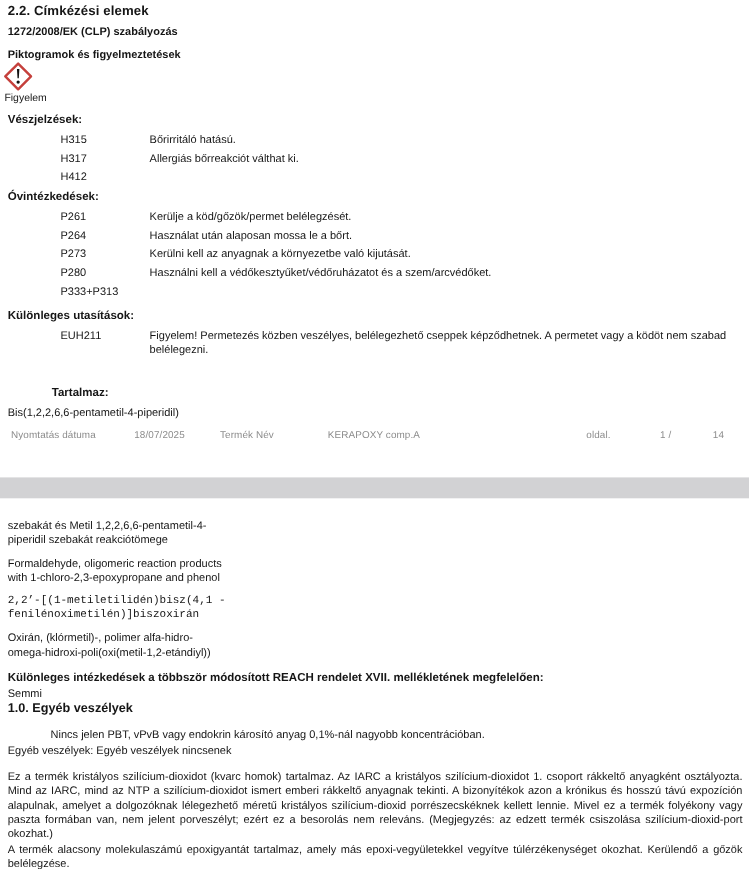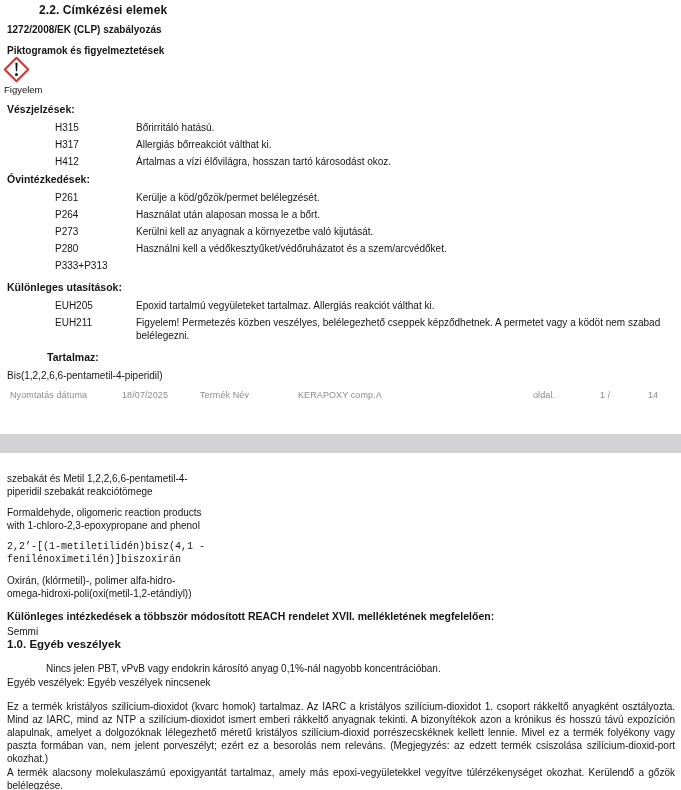--- a/index.html
+++ b/index.html
@@ -19,21 +19,21 @@
   .stmt-text{flex:1;max-width:548px;}
   .signal{font-size:9.5px;}
   .footer-txt{font-size:9px;color:#8c8c8c;letter-spacing:.1px;}
   .divider-bar{left:0;top:434px;width:681px;height:19px;background:#d2d2d4;}
   .substance{left:7px;font-size:10px;line-height:12.5px;white-space:pre-line;}
   .para{left:7px;width:668px;font-size:10px;line-height:13px;text-align:justify;}
 </style>
 </head>
 <body>
 
-<div class="abs title1" style="left:7px;top:3px;margin-left:32px;">2.2. Címkézési elemek</div>
+<div class="abs title1" style="left:7px;top:3px;">2.2. Címkézési elemek</div>
 <div class="abs sub-bold" style="left:7px;top:24px;">1272/2008/EK (CLP) szabályozás</div>
 <div class="abs sub-bold" style="left:7px;top:45px;">Piktogramok és figyelmeztetések</div>
 
 <div class="abs" style="left:3px;top:56px;width:27px;height:27px;">
   <svg width="27" height="27" viewBox="0 0 27 27">
     <path d="M13.5 1.8 L25.2 13.5 L13.5 25.2 L1.8 13.5 Z" fill="#ffffff" stroke="#c5403c" stroke-width="2.2" stroke-linejoin="round"></path>
     <path d="M12.4 6.8 L14.6 6.8 L14.1 15.2 L12.9 15.2 Z" fill="#111111"></path>
     <circle cx="13.5" cy="18.6" r="1.5" fill="#111111"></circle>
   </svg>
 </div>
@@ -44,21 +44,20 @@
   <div class="stmt-row">
     <span class="stmt-code">H315</span>
     <span class="stmt-text">Bőrirritáló hatású.</span>
   </div>
   <div class="stmt-row">
     <span class="stmt-code">H317</span>
     <span class="stmt-text">Allergiás bőrreakciót válthat ki.</span>
   </div>
   <div class="stmt-row">
     <span class="stmt-code">H412</span>
-    <span class="stmt-text">Ártalmas a vízi élővilágra, hosszan tartó károsodást okoz.</span>
   </div>
 </div>
 
 <div class="abs sec-head" style="left:7px;top:173px;">Óvintézkedések:</div>
 <div class="abs stmt-list" style="top:191px;">
   <div class="stmt-row">
     <span class="stmt-code">P261</span>
     <span class="stmt-text">Kerülje a köd/gőzök/permet belélegzését.</span>
   </div>
   <div class="stmt-row">
@@ -73,24 +72,20 @@
     <span class="stmt-code">P280</span>
     <span class="stmt-text">Használni kell a védőkesztyűket/védőruházatot és a szem/arcvédőket.</span>
   </div>
   <div class="stmt-row">
     <span class="stmt-code">P333+P313</span>
   </div>
 </div>
 
 <div class="abs sec-head" style="left:7px;top:281px;">Különleges utasítások:</div>
 <div class="abs stmt-list" style="top:299px;">
-  <div class="stmt-row">
-    <span class="stmt-code">EUH205</span>
-    <span class="stmt-text">Epoxid tartalmú vegyületeket tartalmaz. Allergiás reakciót válthat ki.</span>
-  </div>
   <div class="stmt-row">
     <span class="stmt-code">EUH211</span>
     <span class="stmt-text">Figyelem! Permetezés közben veszélyes, belélegezhető cseppek képződhetnek. A permetet vagy a ködöt nem szabad belélegezni.</span>
   </div>
 </div>
 
 <div class="abs sec-head" style="left:7px;top:351px;margin-left:40px;">Tartalmaz:</div>
 <div class="abs body-txt" style="left:7px;top:369px;">Bis(1,2,2,6,6-pentametil-4-piperidil)</div>
 
 <div class="abs footer-txt" style="left:10px;top:390px;">Nyomtatás dátuma</div>

